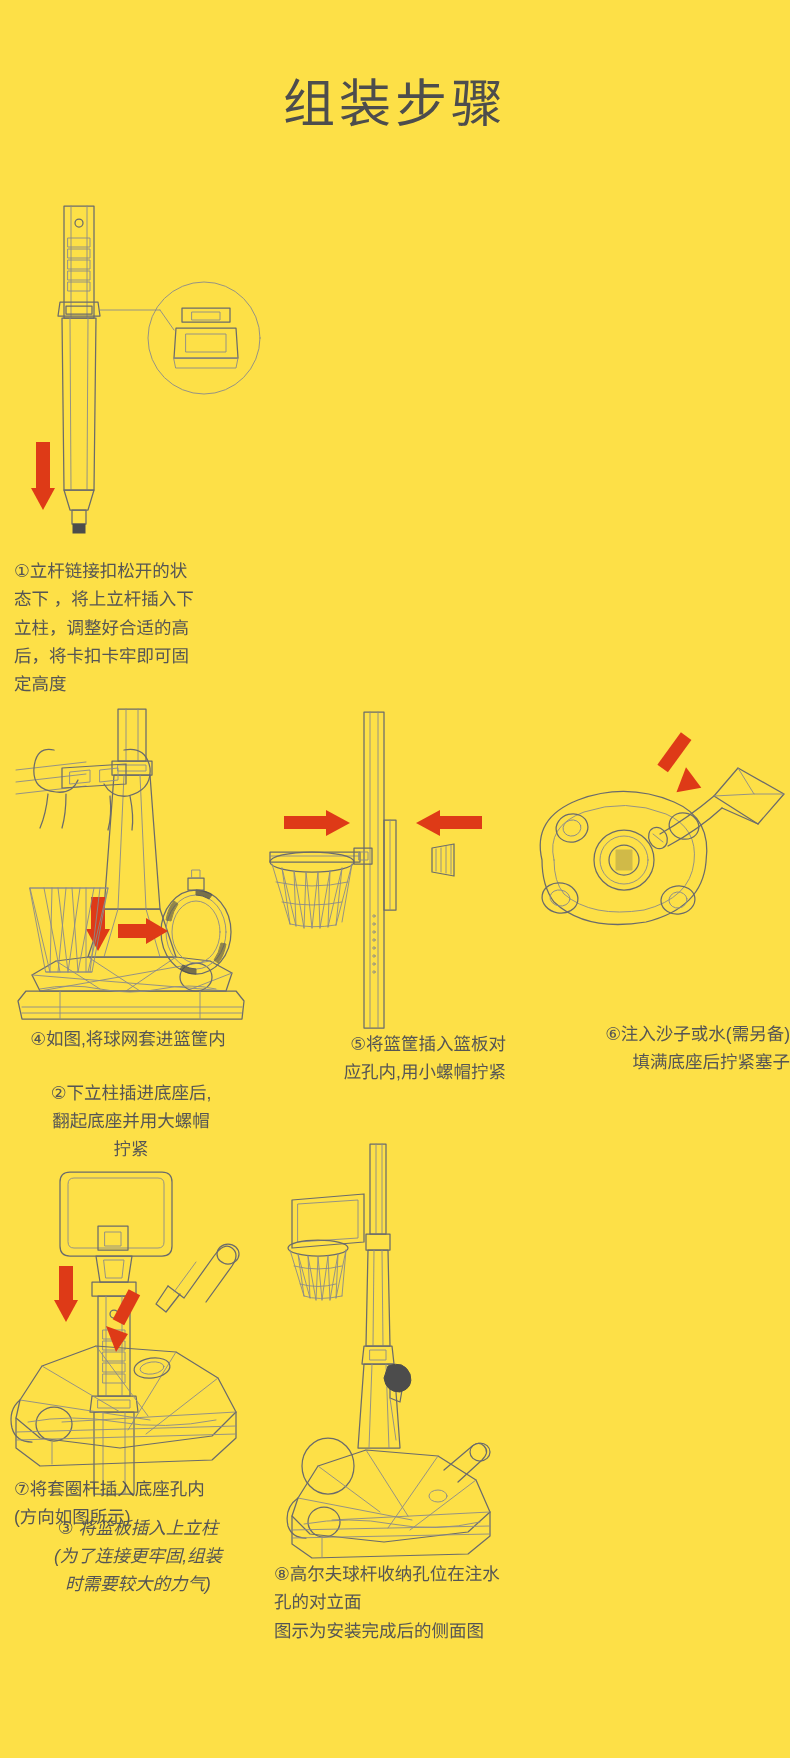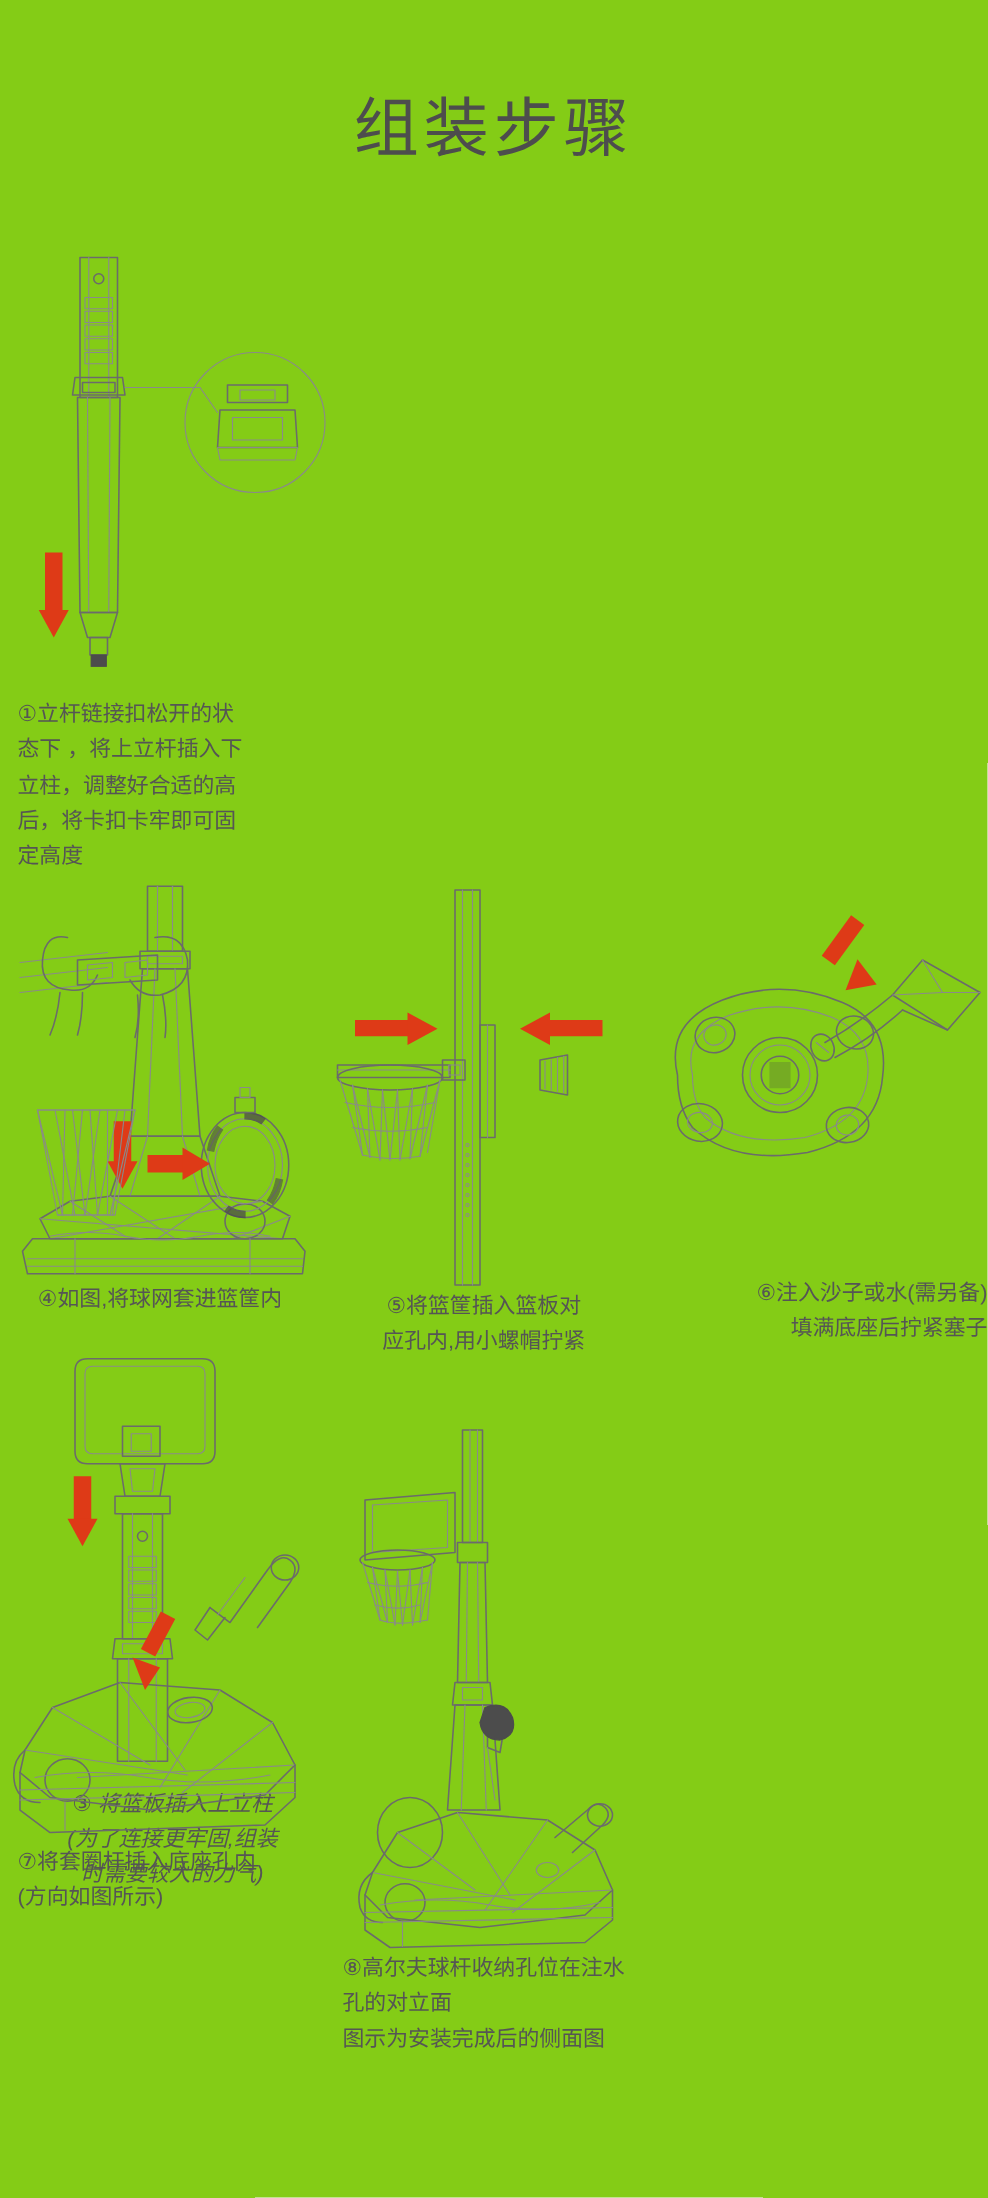--- a/index.html
+++ b/index.html
@@ -13,21 +13,21 @@
     height: 1758px;
     position: relative;
     font-family: "Liberation Sans", "DejaVu Sans", sans-serif;
     color: #4a4a4a;
     overflow: hidden;
   }
   .page {
     width: 790px;
     height: 1758px;
     position: relative;
-    background: #84cc16;
+    background: #fde047;
   }
 
   
   .page-title {
     position: absolute;
     top: 38px;
     left: 0;
     width: 790px;
     text-align: center;
     font-size: 52px;
@@ -77,21 +77,21 @@
   .r1c3 .cell-caption { text-align: center; padding-top: 0px; font-style: italic; }
 
   
   .r2c1 { width: 256px; }
   .r2c2 { width: 250px; }
   .r2c3 { width: 284px; }
   .r2c1 .cell-art { height: 315px; }
   .r2c2 .cell-art { height: 320px; }
   .r2c3 .cell-art { height: 310px; }
   .r2c1 .cell-caption { text-align: center; }
-  .r2c2 .cell-caption { text-align: center; padding-left: 12px; }
+  .r2c2 .cell-caption { text-align: right; padding-left: 12px; }
   .r2c3 .cell-caption { text-align: right; padding-left: 4px; }
 
   
   .r3c1 { width: 262px; }
   .r3c2 { width: 300px; }
   .r3c3 { width: 228px; }
   .r3c1 .cell-art { height: 345px; }
   .r3c2 .cell-art { height: 430px; }
   .r3c1 .cell-caption { text-align: left; padding-left: 14px; }
   .r3c2 .cell-caption { text-align: left; padding-left: 12px; }
@@ -197,20 +197,23 @@
           <path class="ln-thin" d="M200 292 L200 320"></path>
 
           <path class="ln-thin" d="M40 290 Q70 284 100 290 Q130 296 160 290 Q190 284 216 290"></path>
 
           <g class="arrow">
             <rect x="91" y="198" width="14" height="34"></rect>
             <polygon points="86,230 110,230 98,252"></polygon>
           </g>
         </svg>
       </div>
+      <div class="cell-caption">②下立柱插进底座后,
+翻起底座并用大螺帽
+拧紧</div>
     </div>
 
     <div class="cell r1c3">
       <div class="cell-art">
         <svg width="276" height="350" viewBox="0 0 276 350">
 
           <path class="ln" d="M60 18 Q60 8 70 8 L162 8 Q172 8 172 18 L172 82 Q172 92 162 92 L70 92 Q60 92 60 82 Z"></path>
           <path class="ln-thin" d="M68 20 Q68 14 74 14 L158 14 Q164 14 164 20 L164 78 Q164 84 158 84 L74 84 Q68 84 68 78 Z"></path>
 
           <rect class="ln" x="98" y="62" width="30" height="24"></rect>

